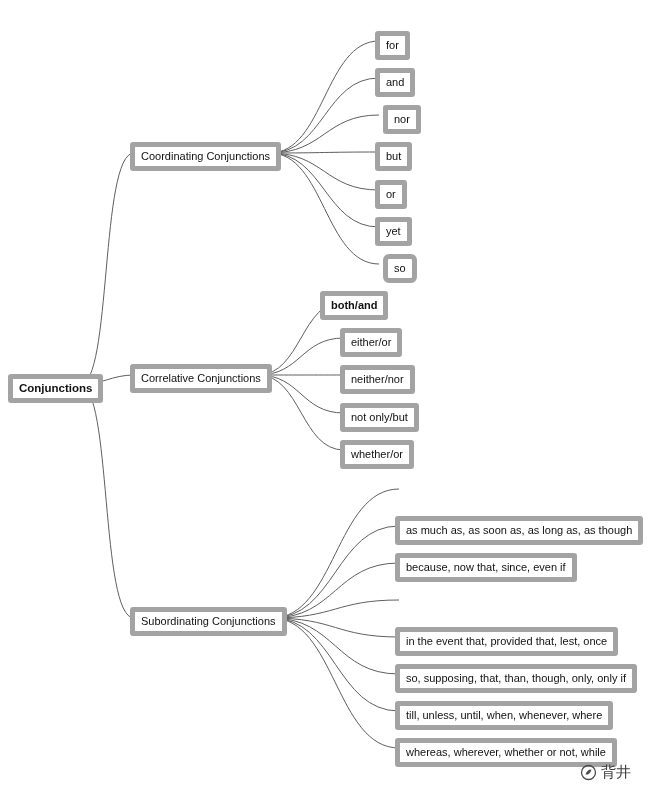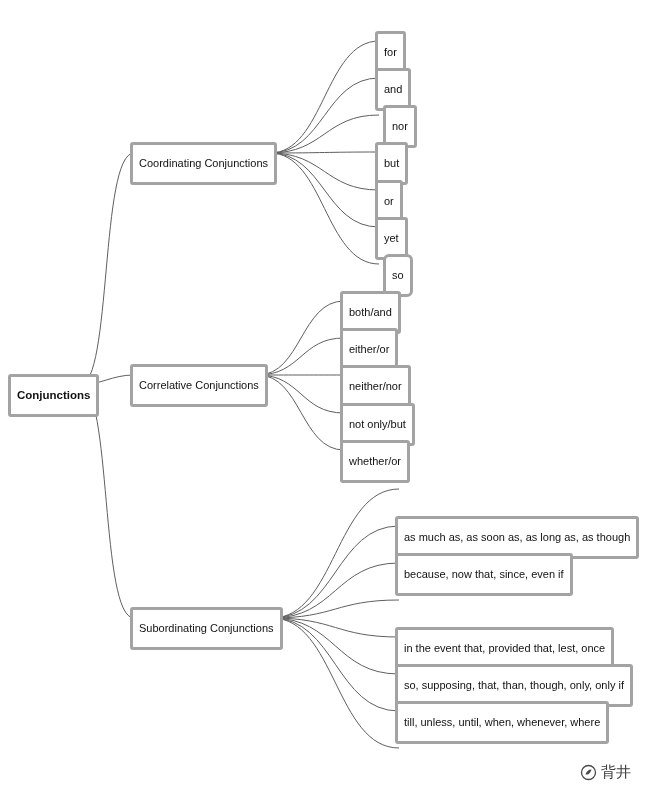--- a/index.html
+++ b/index.html
@@ -17,23 +17,23 @@
     width: 663px; height: 803px;
   }
   .edges path {
     fill: none;
     stroke: #5f5f5f;
     stroke-width: 1;
   }
   .node {
     position: absolute;
     background: #ffffff;
-    border: 3px solid #a3a3a3;
+    border: 5px solid #a3a3a3;
     border-radius: 3px;
-    padding: 12px 6px;
+    padding: 3px 6px;
     font-size: 11px;
     line-height: 13px;
     color: #111111;
     white-space: nowrap;
   }
   .root-node { font-size: 11.5px; font-weight: bold; }
   .watermark {
     position: absolute;
     left: 580px;
     top: 763px;
@@ -87,31 +87,32 @@
   <div class="node" style="left:130px; top:607px;">Subordinating Conjunctions</div>
 
   <div class="node" style="left:375px; top:31px;">for</div>
   <div class="node" style="left:375px; top:68px;">and</div>
   <div class="node" style="left:375px; top:105px;margin-left:8px;">nor</div>
   <div class="node" style="left:375px; top:142px;">but</div>
   <div class="node" style="left:375px; top:180px;">or</div>
   <div class="node" style="left:375px; top:217px;">yet</div>
   <div class="node" style="left:383px; top:254px;border-radius:6px;">so</div>
 
-  <div class="node" style="left:340px; top:291px;">both/and</div>
+  <div class="node" style="left:320px; top:291px;font-weight:bold;">both/and</div>
   <div class="node" style="left:340px; top:328px;">either/or</div>
   <div class="node" style="left:340px; top:365px;">neither/nor</div>
   <div class="node" style="left:340px; top:403px;">not only/but</div>
   <div class="node" style="left:340px; top:440px;">whether/or</div>
 
   <div class="node" style="left:395px; top:516px;">as much as, as soon as, as long as, as though</div>
   <div class="node" style="left:395px; top:553px;">because, now that, since, even if</div>
   <div class="node" style="left:395px; top:627px;">in the event that, provided that, lest, once</div>
   <div class="node" style="left:395px; top:664px;">so, supposing, that, than, though, only, only if</div>
   <div class="node" style="left:395px; top:701px;">till, unless, until, when, whenever, where</div>
+  <div class="node" style="left:395px; top:738px;">whereas, wherever, whether or not, while</div>
 
   <div class="watermark">
     <span>
       <svg width="17" height="17" viewBox="0 0 17 17" xmlns="http://www.w3.org/2000/svg">
         <circle cx="8.5" cy="8.5" r="7" fill="none" stroke="#4a4a4a" stroke-width="1.3"></circle>
         <path d="M 5.5 10.5 C 6.5 7.5 8 5.5 11.5 5.5 C 10.5 8.5 9 11 5.5 10.5 Z" fill="#4a4a4a"></path>
       </svg>
     </span>
     <span>背井</span>
   </div>

